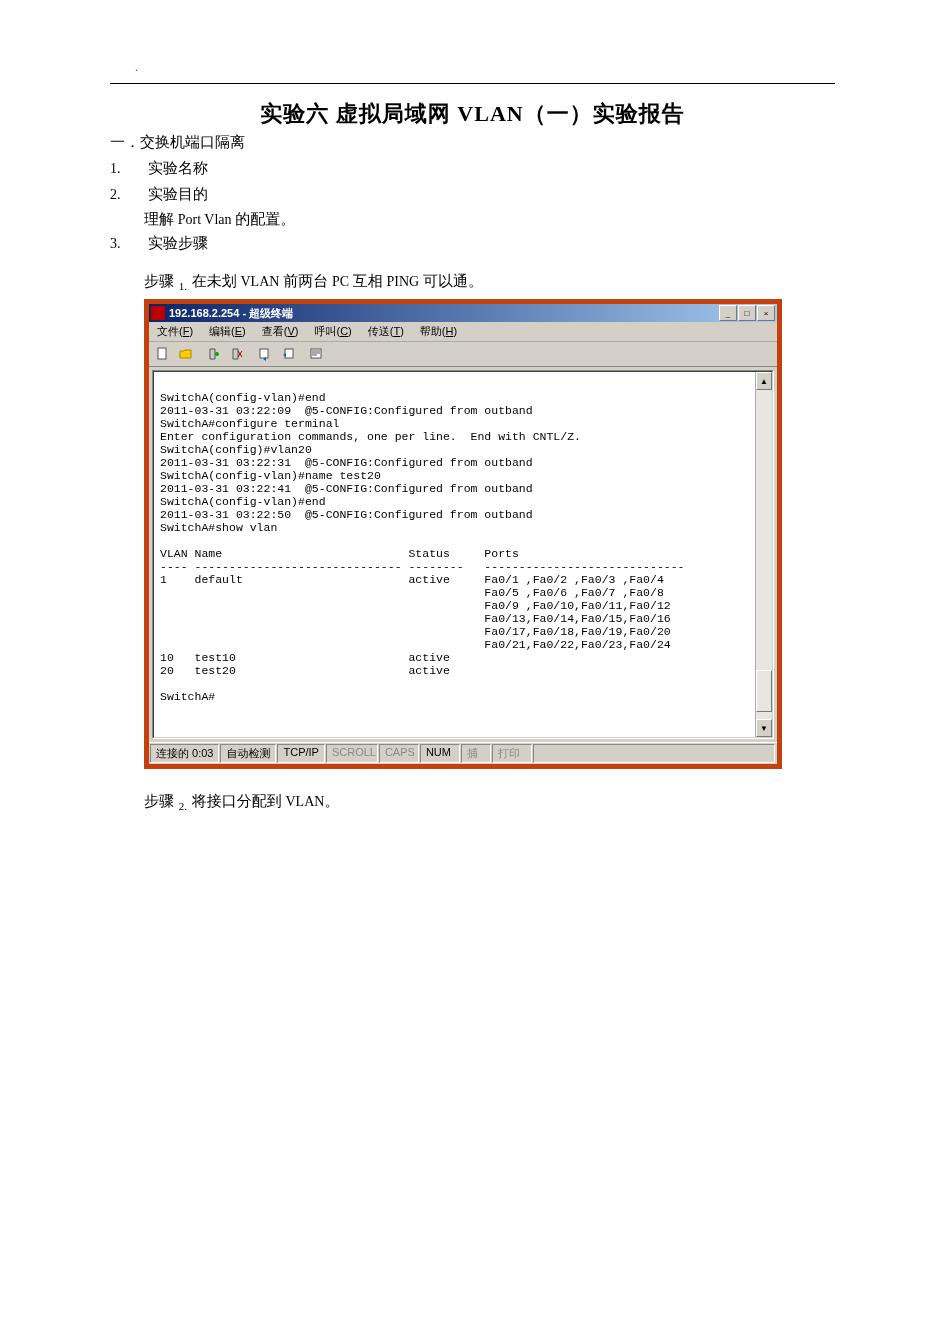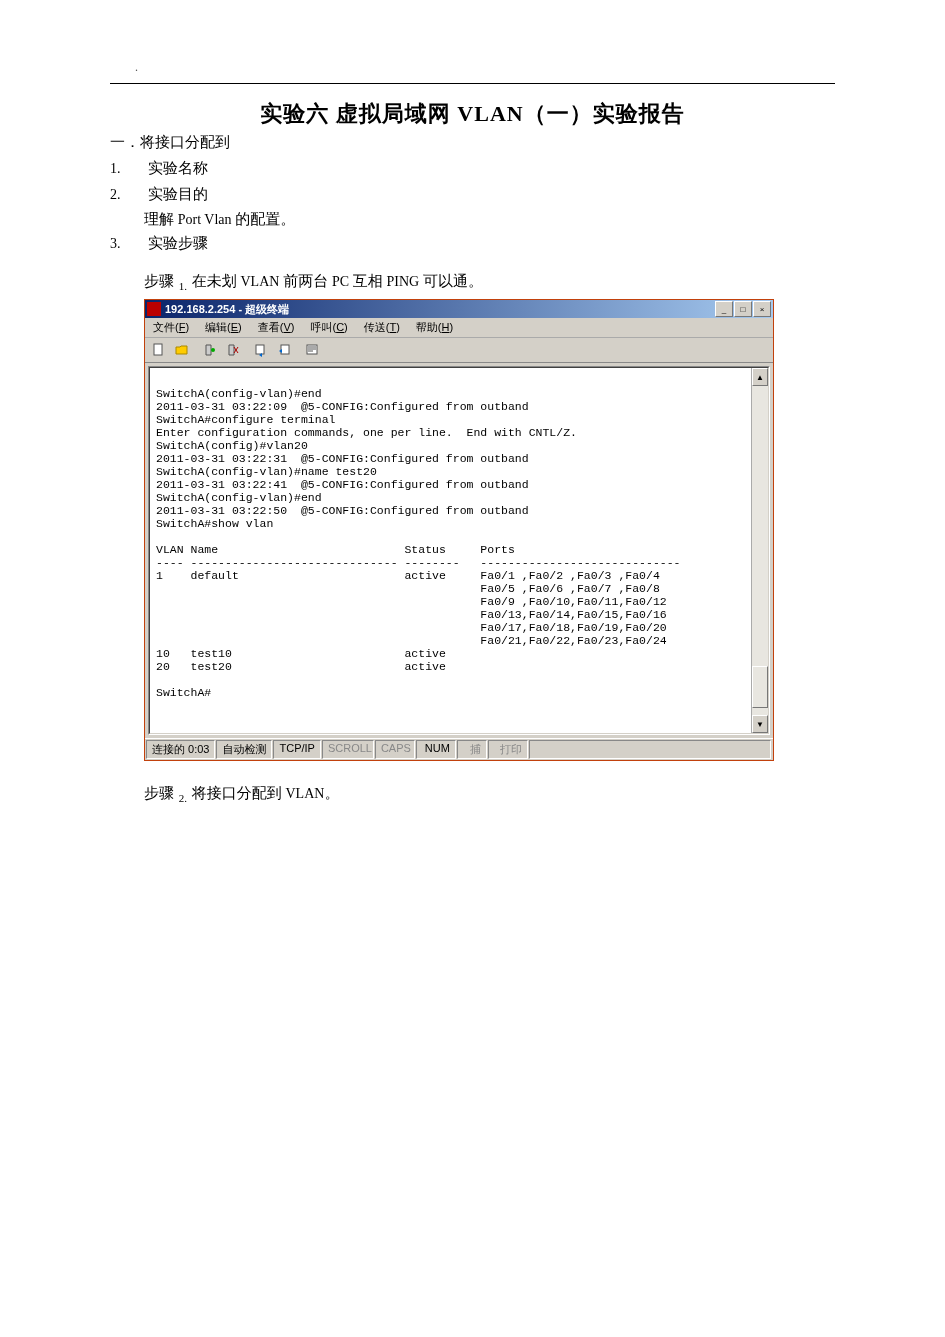--- a/index.html
+++ b/index.html
@@ -75,21 +75,21 @@
     }
     .roman {
       font-family: "Times New Roman", serif;
       font-size: 14px;
     }
 
     
     .ht-window {
       width: 628px;
       margin-left: 34px;
-      border: 1px solid #c2410c;
+      border: 5px solid #c2410c;
       background: #d4d0c8;
       font-family: Tahoma, "MS Sans Serif", sans-serif;
       font-size: 11px;
     }
     .ht-titlebar {
       background: linear-gradient(to right, #0a246a, #a6caf0);
       color: #fff;
       height: 18px;
       display: flex;
       align-items: center;
@@ -224,36 +224,35 @@
       border-top: 1px solid #fff;
       font-size: 11px;
     }
     .ht-status-cell {
       border: 1px solid #888;
       border-right-color: #fff;
       border-bottom-color: #fff;
       padding: 1px 5px;
       margin-right: 1px;
       white-space: nowrap;
-      text-align: right;
     }
     .ht-status-cell.dim {
       color: #888;
     }
   </style>
 </head>
 <body>
 
 <div class="page">
   <div class="dot-header">.</div>
   <div class="hr"></div>
 
   <div class="title">实验六 虚拟局域网 VLAN（一）实验报告</div>
 
-  <div class="sec-h1">一．将接口分配到</div>
+  <div class="sec-h1">一．交换机端口隔离</div>
 
   <div class="row">
     <span class="num roman">1.</span>
     <span class="list-label">实验名称</span>
   </div>
 
   <div class="row">
     <span class="num roman">2.</span>
     <span class="list-label">实验目的</span>
   </div>

